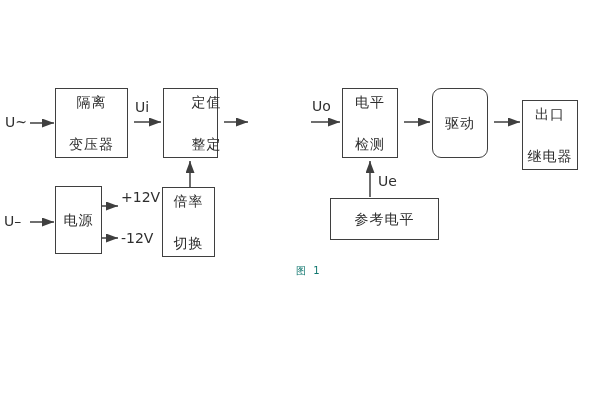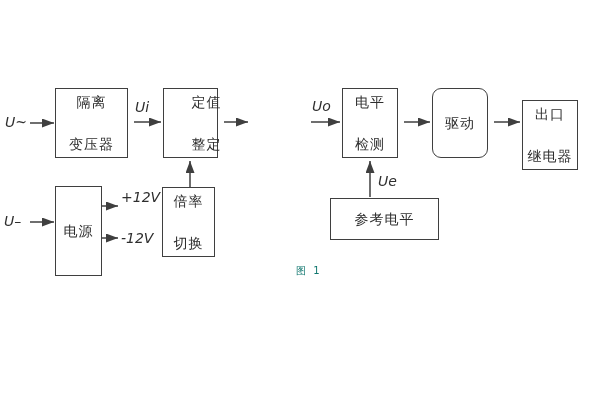--- a/index.html
+++ b/index.html
@@ -8,33 +8,33 @@
     font-family:"DejaVu Sans","Liberation Sans",sans-serif;color:#2e2e2e;
   }
   .wires{position:absolute;left:0;top:0;width:600px;height:400px;}
   .node{
     position:absolute;box-sizing:border-box;border:1.5px solid #3f3f3f;background:#ffffff;
     display:flex;flex-direction:column;align-items:center;justify-content:center;
     gap:28px;font-size:14px;line-height:1;letter-spacing:1px;
   }
   .node span{white-space:nowrap;}
   .lbl{
-    position:absolute;font-size:14px;line-height:1;white-space:nowrap;color:#2e2e2e;font-style:italic;
+    position:absolute;font-size:14px;line-height:1;white-space:nowrap;color:#2e2e2e;
   }
   .caption{position:absolute;font-size:10px;letter-spacing:2px;color:#0f766e;text-align:center;}
 
   
   .n-isolation {left:55px; top:88px; width:73px; height:70px;}
   .n-setting   {left:163px;top:88px; width:55px; height:70px;padding-left:32px;}
   .n-rectifier {left:250px;top:88px; width:57px; height:70px;}
   .n-level     {left:342px;top:88px; width:56px; height:70px;}
   .n-driver    {left:432px;top:88px; width:56px; height:70px;border-radius:9px;}
   .n-relay     {left:522px;top:100px; width:56px; height:70px;}
   
-  .n-power     {left:55px; top:186px;width:47px; height:90px;}
+  .n-power     {left:55px; top:186px;width:47px; height:68px;}
   .n-ratio     {left:162px;top:187px;width:53px; height:70px;}
   .n-reference {left:330px;top:198px;width:109px; height:42px;gap:0;}
 </style>
 </head>
 <body>
 
 <div class="canvas">
 
   <svg class="wires" viewBox="0 0 600 400" xmlns="http://www.w3.org/2000/svg">
     <defs>

